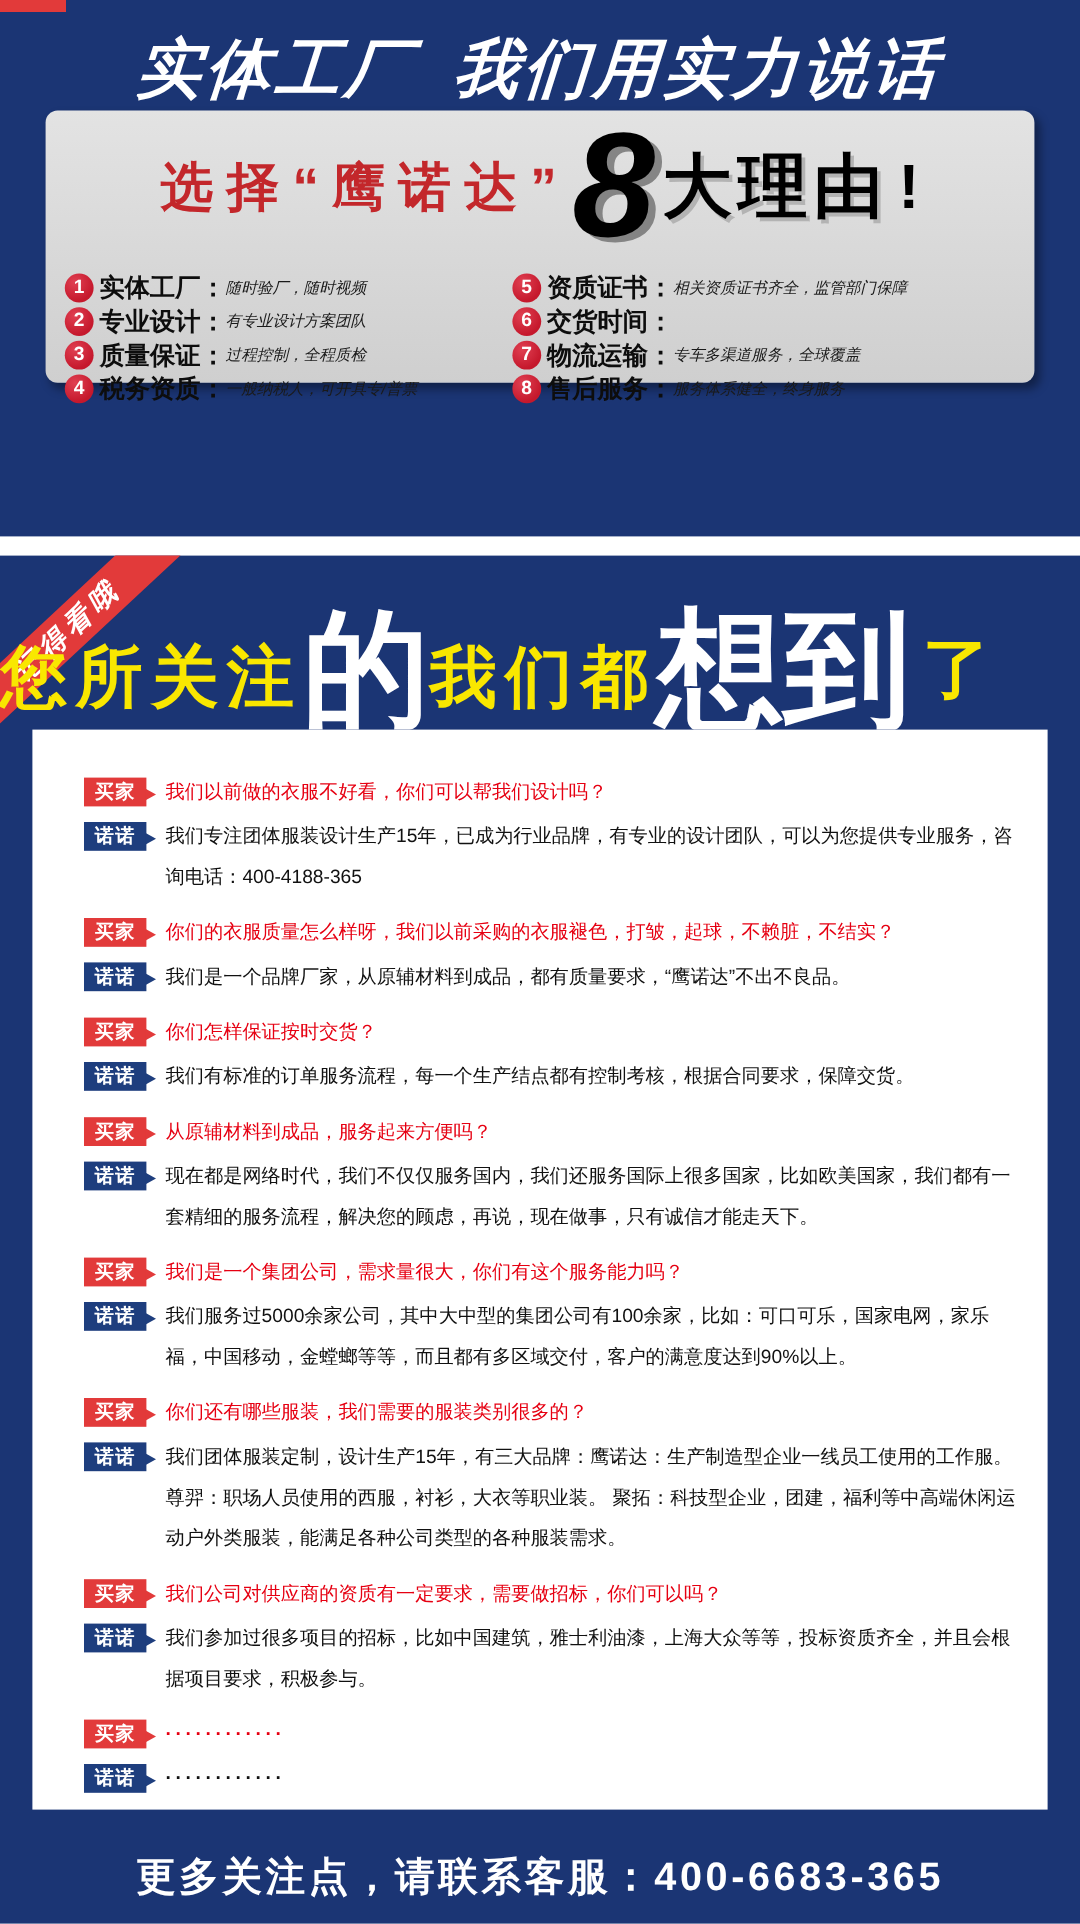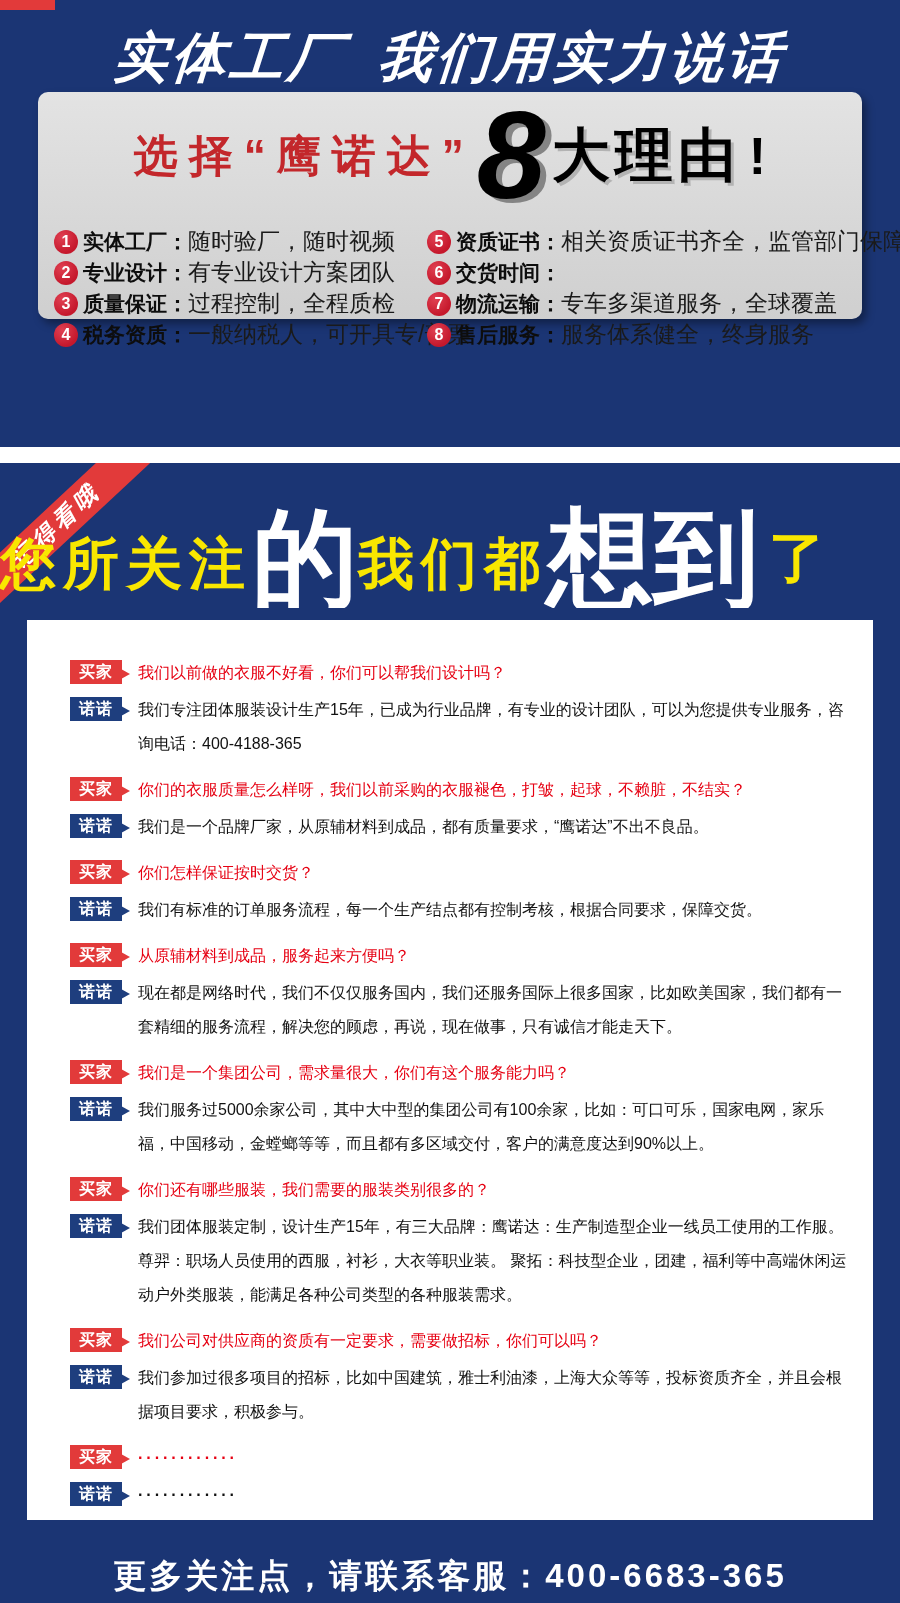--- a/index.html
+++ b/index.html
@@ -44,21 +44,21 @@
     grid-template-rows:repeat(4,1fr); grid-template-columns:46.5% 53.5%;
   }
   .reason-item { display:flex; align-items:center; white-space:nowrap; }
   .num-circle {
     flex:0 0 24px; width:24px; height:24px; border-radius:50%;
     background:radial-gradient(circle at 35% 30%,#e04052,#c5182c 70%);
     color:#fff; font-size:16px; font-weight:bold;
     display:flex; align-items:center; justify-content:center; margin-right:5px;
   }
   .reason-label { font-size:21px; font-weight:900; color:#0d0d0d; }
-  .reason-text  { font-size:23px; color:#1a1a1a; }
+  .reason-text  { font-size:13px; color:#1a1a1a;font-style:italic; }
   
   .white-strip { height:16px; background:#ffffff; }
   
   .slogan-band { height:145px; position:relative; overflow:hidden; }
   .ribbon {
     position:absolute; left:-64px; top:44px; width:240px; height:37px;
     background:#e23a3a; transform:rotate(-43deg);
     display:flex; align-items:center; justify-content:center;
     color:#fff; font-size:23px; font-weight:bold; letter-spacing:5px;
     font-style:italic;
@@ -70,21 +70,20 @@
   }
   .s-yellow { color:#f9e700; font-size:56px; font-weight:900; letter-spacing:7px; line-height:1; padding-bottom:10px; }
   .s-white  { color:#ffffff; font-size:106px; font-weight:900; line-height:.82; letter-spacing:0; }
   .s-part-2 { }
   .s-part-4 { margin-left:10px; padding-bottom:16px; }
   
   .qa-wrap { padding:0 27px; }
   .qa-panel {
     background:#ffffff; height:900px; overflow:hidden;
     padding:36px 20px 0 43px;
-    margin-top:12px;
   }
   .qa-block { margin-bottom:12px; }
   .qa-row { display:flex; align-items:flex-start; }
   .qa-row.q { margin-bottom:3px; }
   .tag {
     position:relative; flex:0 0 52px; width:52px; height:24px; margin-top:4px;
     color:#fff; font-size:16px; font-weight:bold; letter-spacing:1px;
     display:flex; align-items:center; justify-content:center;
   }
   .tag::after {

